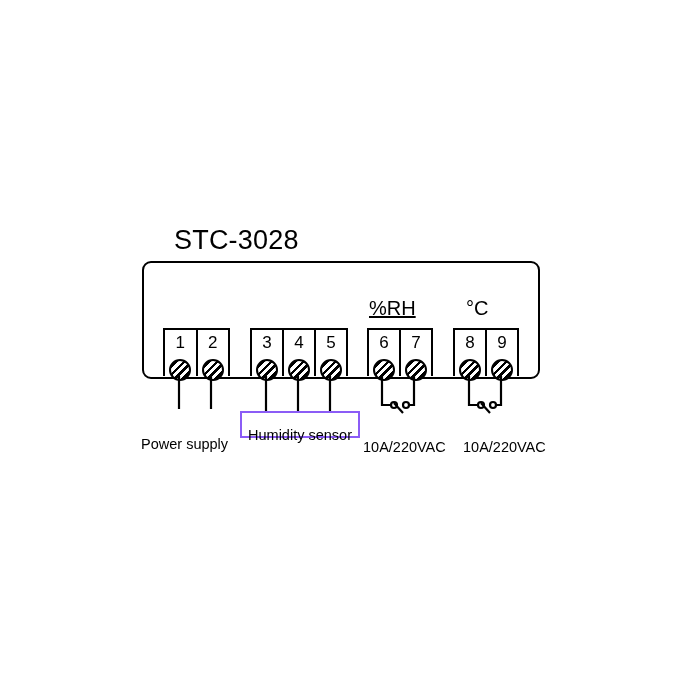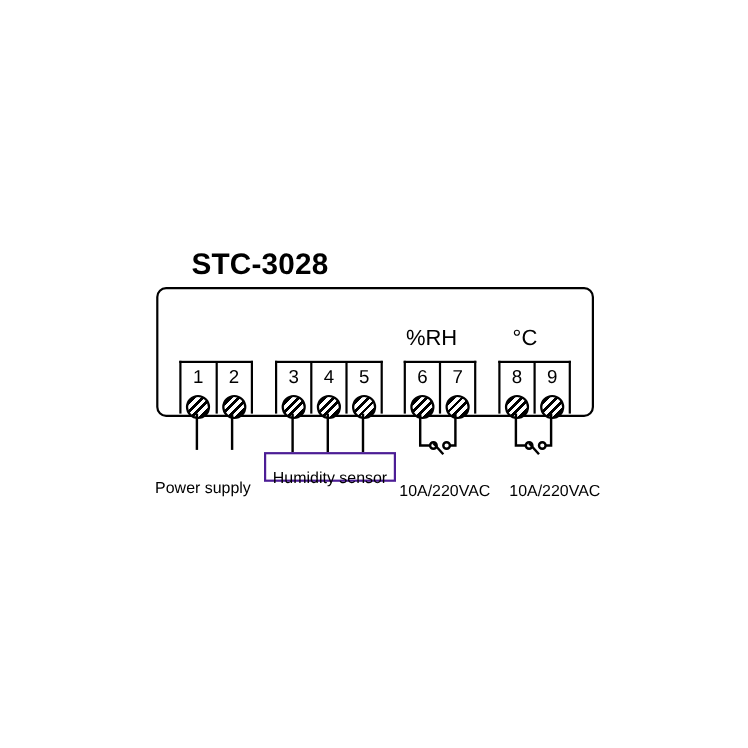--- a/index.html
+++ b/index.html
@@ -1,39 +1,39 @@
 <!DOCTYPE html>
 <html><head>
 <meta charset="utf-8">
 <style>
   html, body { margin:0; padding:0; background:#ffffff; }
   body { width:680px; height:680px; position:relative; overflow:hidden;
          font-family:"Liberation Sans", sans-serif; color:#000; }
   .abs { position:absolute; }
-  .title { left:174px; top:225px; font-size:27px; font-weight:bold; letter-spacing:0.2px; line-height:30px; }
+  .title { left:174px; top:225px; font-size:27px; font-weight:normal; letter-spacing:0.2px; line-height:30px; }
   .outer { left:142px; top:261px; width:394px; height:114px; border:2.5px solid #000; border-radius:9px; box-sizing:content-box; }
   .block { top:328px; height:48px; border:2px solid #000; border-bottom:none; display:flex; box-sizing:border-box; background:#fff; }
   .cell { flex:1; position:relative; box-sizing:border-box; }
   .cell + .cell { border-left:2px solid #000; }
   .num { position:absolute; top:3px; left:0; right:0; text-align:center; font-size:17px; line-height:20px; }
   .screw { position:absolute; left:50%; top:29px; width:18px; height:18px; margin-left:-11px; border:2px solid #000; border-radius:50%;
            background:repeating-linear-gradient(135deg,#fff 0 3px,#000 3px 5.5px); }
   .ch-label { font-size:20px; line-height:22px; }
   .lbl { font-size:14.5px; line-height:16px; white-space:nowrap;margin-top:20px; }
-  .hbox { left:240px; top:411px; width:120px; height:27px; border:2px solid #4c1d95; box-sizing:border-box; display:flex; align-items:center; justify-content:center; }
+  .hbox { left:240px; top:411px; width:120px; height:27px; border:2px solid #8b5cf6; box-sizing:border-box; display:flex; align-items:center; justify-content:center; }
   svg.wires { position:absolute; left:0; top:0; }
 </style>
 </head>
 <body>
 
 <div class="abs title">STC-3028</div>
 
 <div class="abs outer"></div>
 
-<div class="abs ch-label" style="left:369px; top:297px;">%RH</div>
+<div class="abs ch-label" style="left:369px; top:297px;text-decoration:underline;">%RH</div>
 <div class="abs ch-label" style="left:466px; top:297px;">°C</div>
 
 <div class="abs block" style="left:163px; width:67px;">
   <div class="cell">
     <div class="num">1</div>
     <div class="screw"></div>
   </div>
   <div class="cell">
     <div class="num">2</div>
     <div class="screw"></div>

